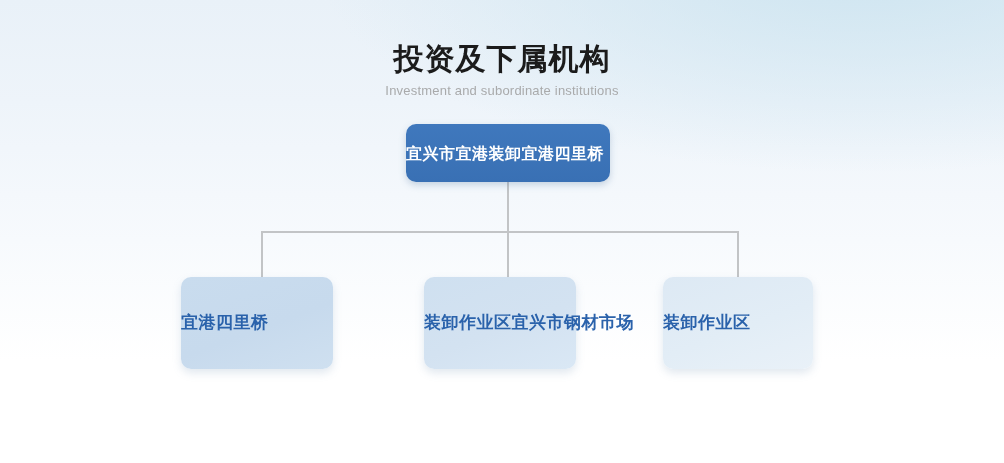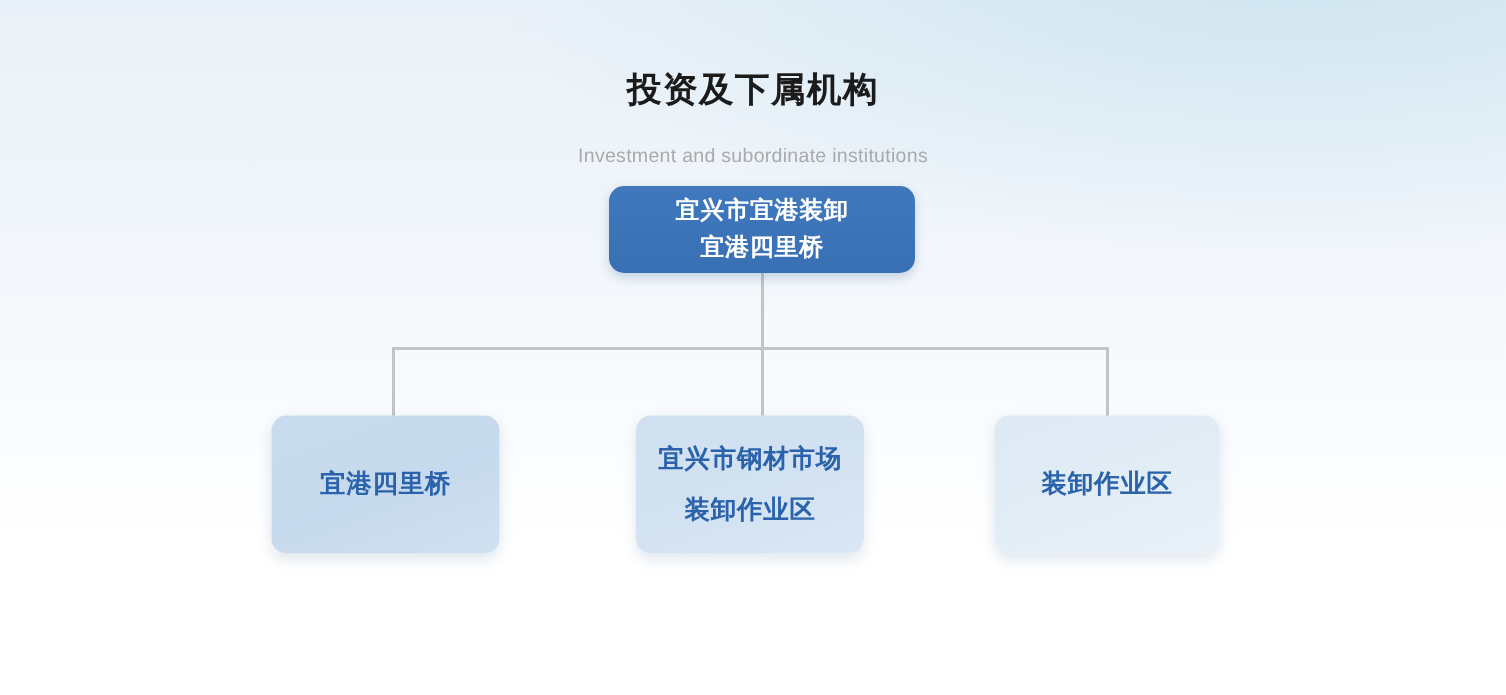--- a/index.html
+++ b/index.html
@@ -25,28 +25,28 @@
 
   
   .heading {
     position: absolute;
     left: 0;
     top: 44px;
     width: 100%;
     text-align: center;
   }
   .heading-title {
-    font-size: 23px;
+    font-size: 30px;
     font-weight: bold;
     color: #1b1b1b;
     letter-spacing: 1px;
     line-height: 30px;
   }
   .heading-sub {
-    margin-top: 21px;
+    margin-top: 8px;
     font-size: 13px;
     font-weight: normal;
     color: #a9aaab;
     letter-spacing: 0.2px;
     line-height: 17px;
   }
 
   
   .connectors {
     position: absolute;
@@ -55,23 +55,22 @@
     width: 1004px;
     height: 463px;
     pointer-events: none;
   }
 
   
   .node {
     position: absolute;
     box-sizing: border-box;
     display: flex;
-    flex-direction: column;
+    flex-direction: row;
     align-items: center;
-    justify-content: center;
     text-align: center;
     border-radius: 10px;
   }
   .node-line {
     display: block;
     white-space: nowrap;
   }
 
   .node-root {
     left: 406px;
@@ -140,21 +139,21 @@
   <div class="node node-root">
     <span class="node-line">宜兴市宜港装卸</span>
     <span class="node-line">宜港四里桥</span>
   </div>
 
   <div class="node node-child node-child-1">
     <span class="node-line">宜港四里桥</span>
   </div>
 
   <div class="node node-child node-child-2">
+    <span class="node-line">装卸作业区</span>
     <span class="node-line">宜兴市钢材市场</span>
-    <span class="node-line">装卸作业区</span>
   </div>
 
   <div class="node node-child node-child-3">
     <span class="node-line">装卸作业区</span>
   </div>
 
 </div>
 
 </body></html>

